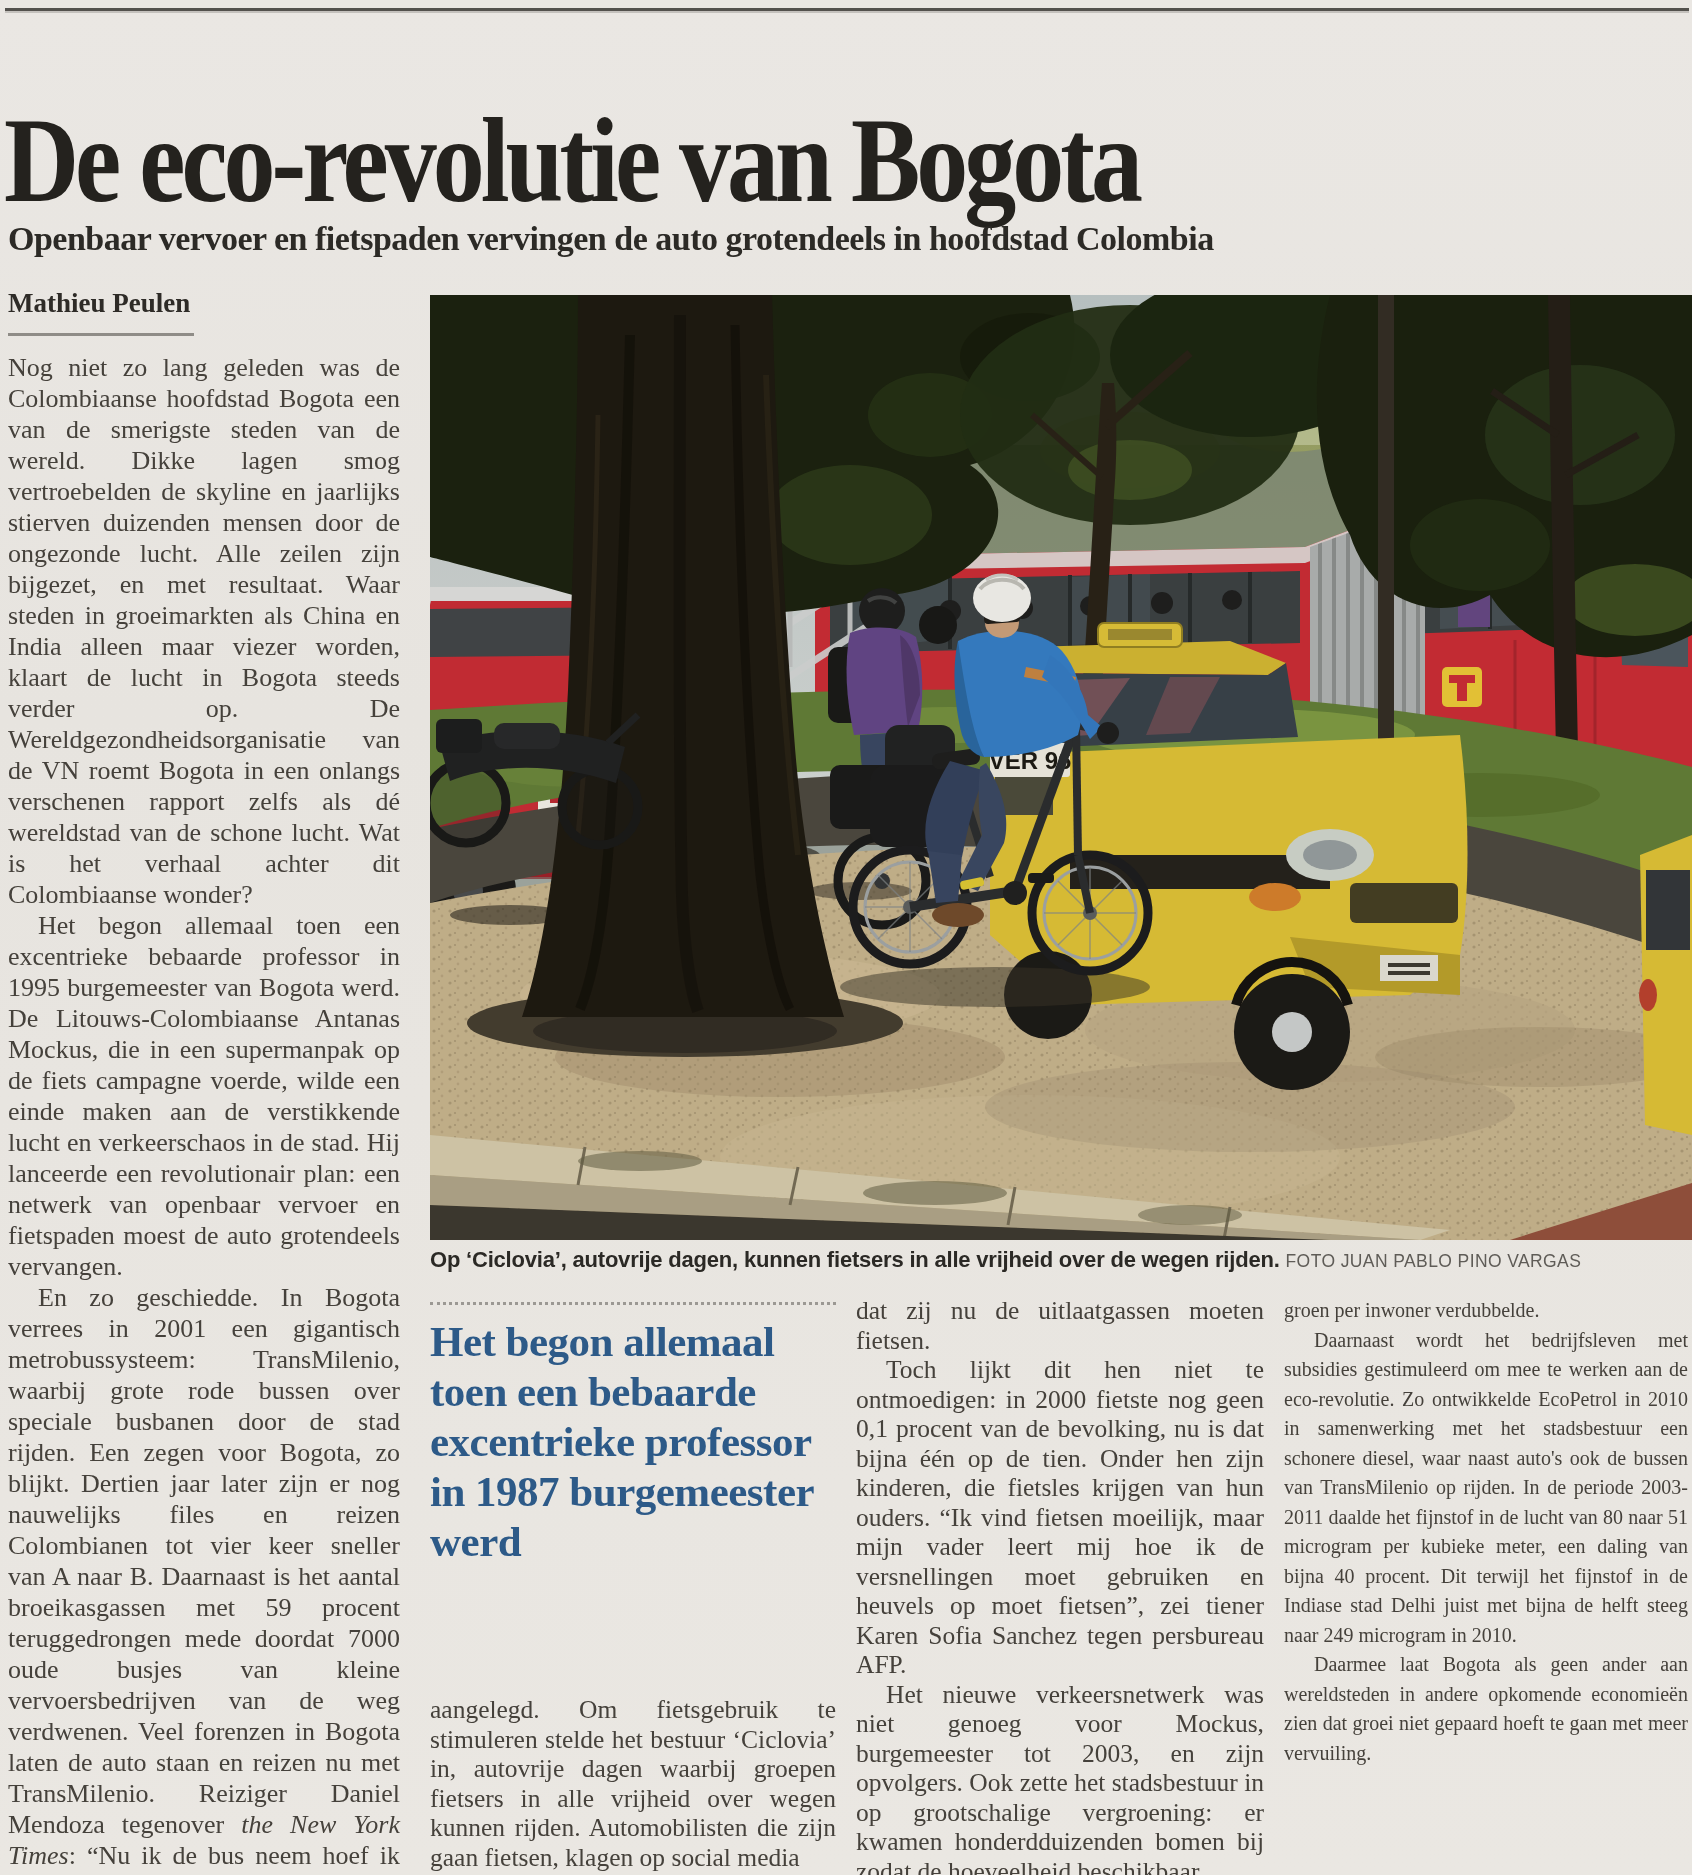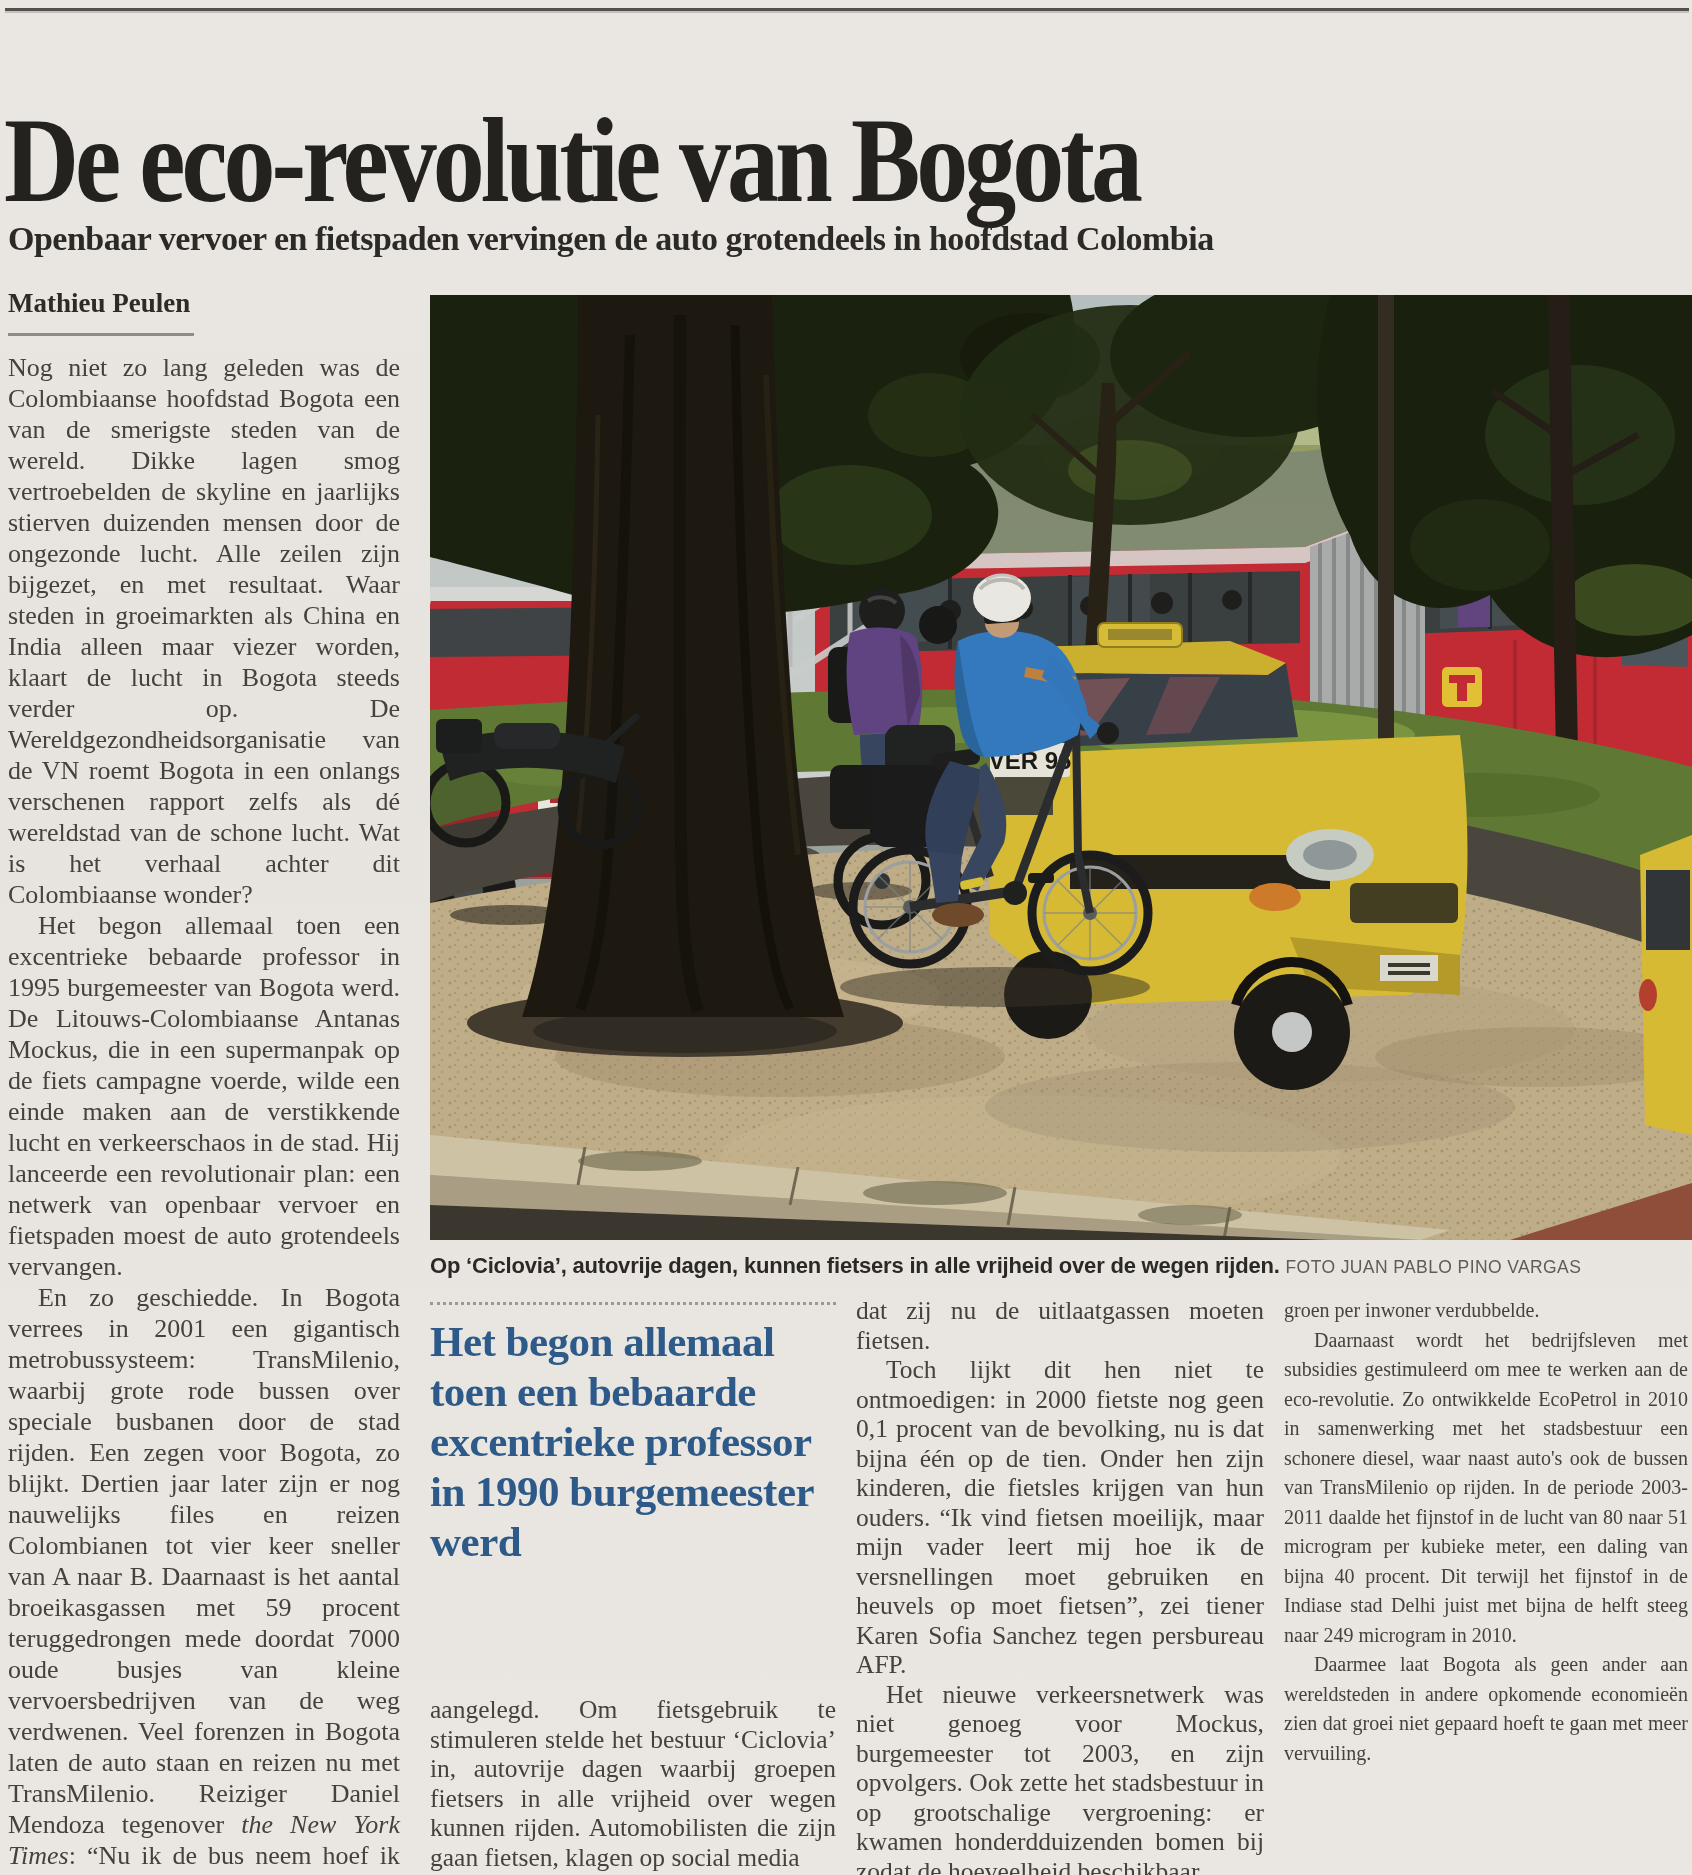--- a/index.html
+++ b/index.html
@@ -34,21 +34,21 @@
   }
   .body-after-quote{margin-top:128px !important;}
   .it{font-style:italic;}
   .photo{
     position:absolute;left:430px;top:295px;width:1262px;height:945px;
     background:#9aa39f;overflow:hidden;
   }
   .photo svg{display:block;}
   .caption{
     position:absolute;left:430px;top:1247px;width:1262px;white-space:nowrap;overflow:hidden;
-    font-family:"Liberation Sans",sans-serif;font-size:22px;font-weight:bold;color:#2b2925;letter-spacing:-0.2px;margin-top:6px;
+    font-family:"Liberation Sans",sans-serif;font-size:22px;font-weight:bold;color:#2b2925;letter-spacing:-0.2px;
   }
   .credit{font-weight:normal;font-size:17.5px;color:#5f5c57;letter-spacing:.4px;}
 </style>
 </head>
 <body>
 
 <div class="page">
 
   <div class="toprule"></div>
 
@@ -387,21 +387,21 @@
   </svg>
   </figure>
 
   <div class="caption">
     <span>Op ‘Ciclovia’, autovrije dagen, kunnen fietsers in alle vrijheid over de wegen rijden.</span>
     <span class="credit">FOTO JUAN PABLO PINO VARGAS</span>
   </div>
 
   <div class="col" id="col2">
     <div class="quote-rule"></div>
-    <p class="pullquote noindent">Het begon allemaal toen een bebaarde excentrieke professor in 1990 burgemeester werd</p>
+    <p class="pullquote noindent">Het begon allemaal toen een bebaarde excentrieke professor in 1987 burgemeester werd</p>
     <p class="noindent body-after-quote">aangelegd. Om fietsgebruik te stimuleren stelde het bestuur ‘Ciclovia’ in, autovrije dagen waarbij groepen fietsers in alle vrijheid over wegen kunnen rijden. Automobilisten die zijn gaan fietsen, klagen op social media</p>
   </div>
 
   <div class="col" id="col3">
     <p class="noindent">dat zij nu de uitlaatgassen moeten fietsen.</p>
     <p>Toch lijkt dit hen niet te ontmoedigen: in 2000 fietste nog geen 0,1 procent van de bevolking, nu is dat bijna één op de tien. Onder hen zijn kinderen, die fietsles krijgen van hun ouders. “Ik vind fietsen moeilijk, maar mijn vader leert mij hoe ik de versnellingen moet gebruiken en heuvels op moet fietsen”, zei tiener Karen Sofia Sanchez tegen persbureau AFP.</p>
     <p>Het nieuwe verkeersnetwerk was niet genoeg voor Mockus, burgemeester tot 2003, en zijn opvolgers. Ook zette het stadsbestuur in op grootschalige vergroening: er kwamen honderdduizenden bomen bij zodat de hoeveelheid beschikbaar</p>
   </div>
 
   <div class="col" id="col4">

